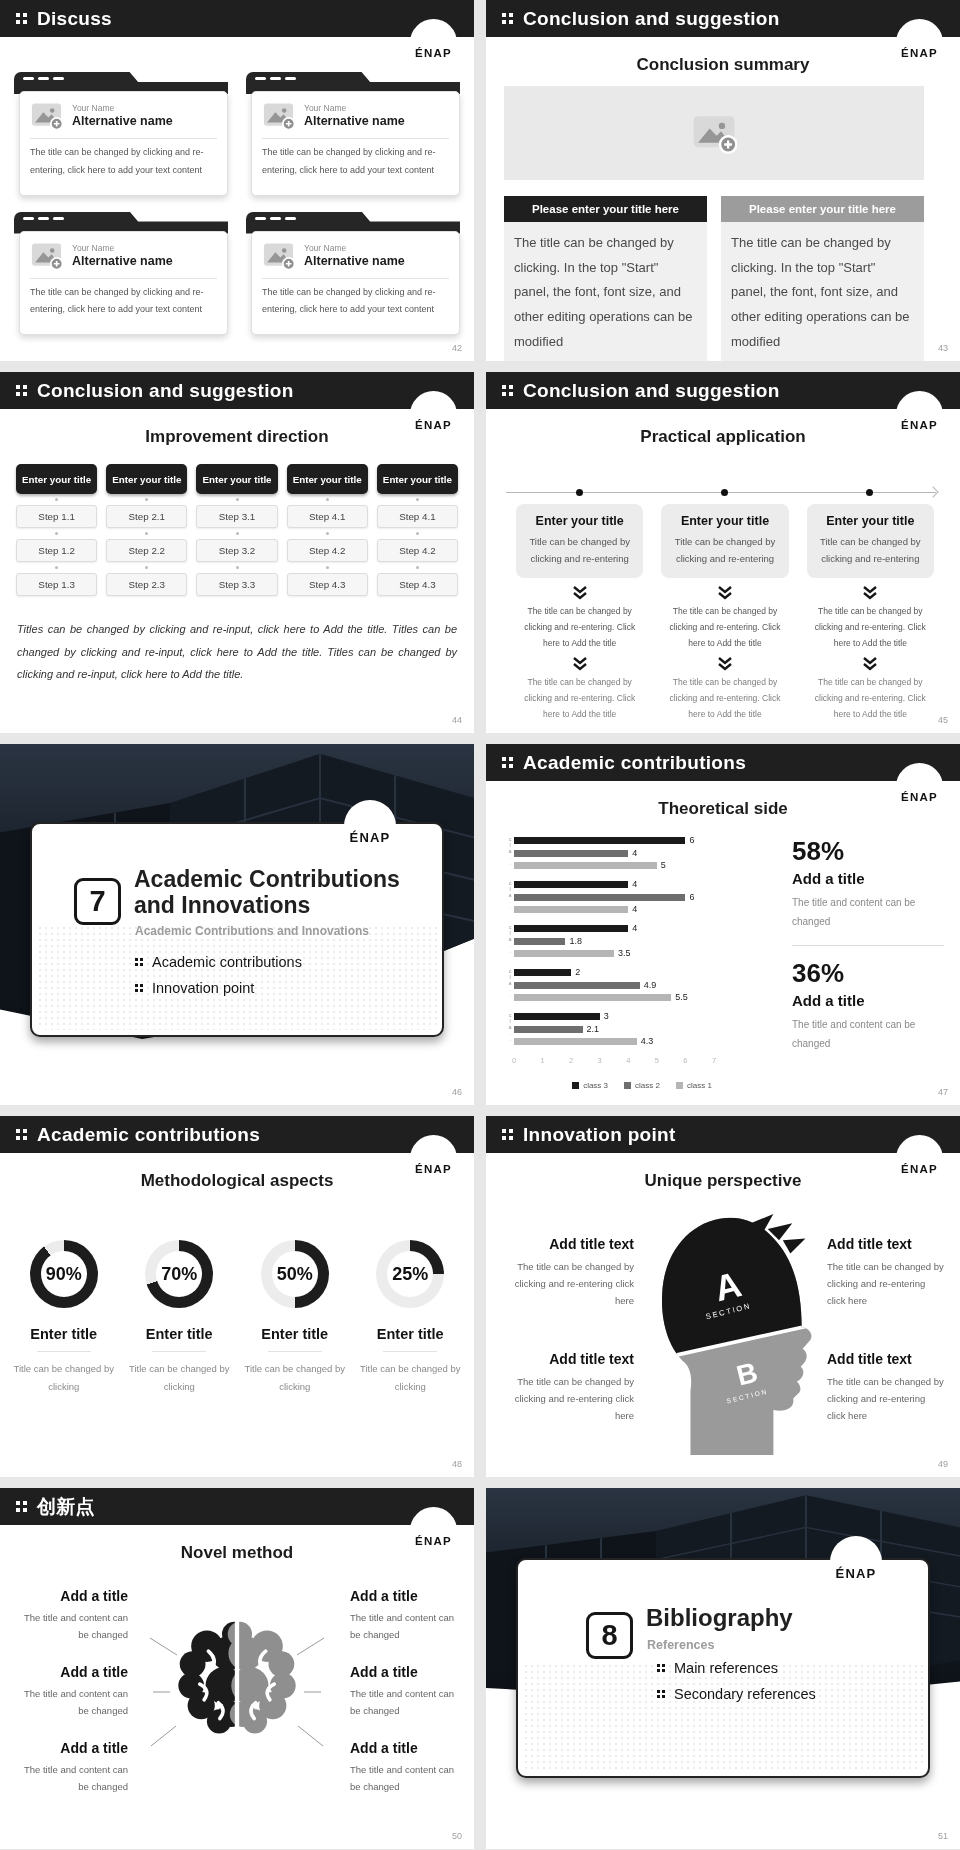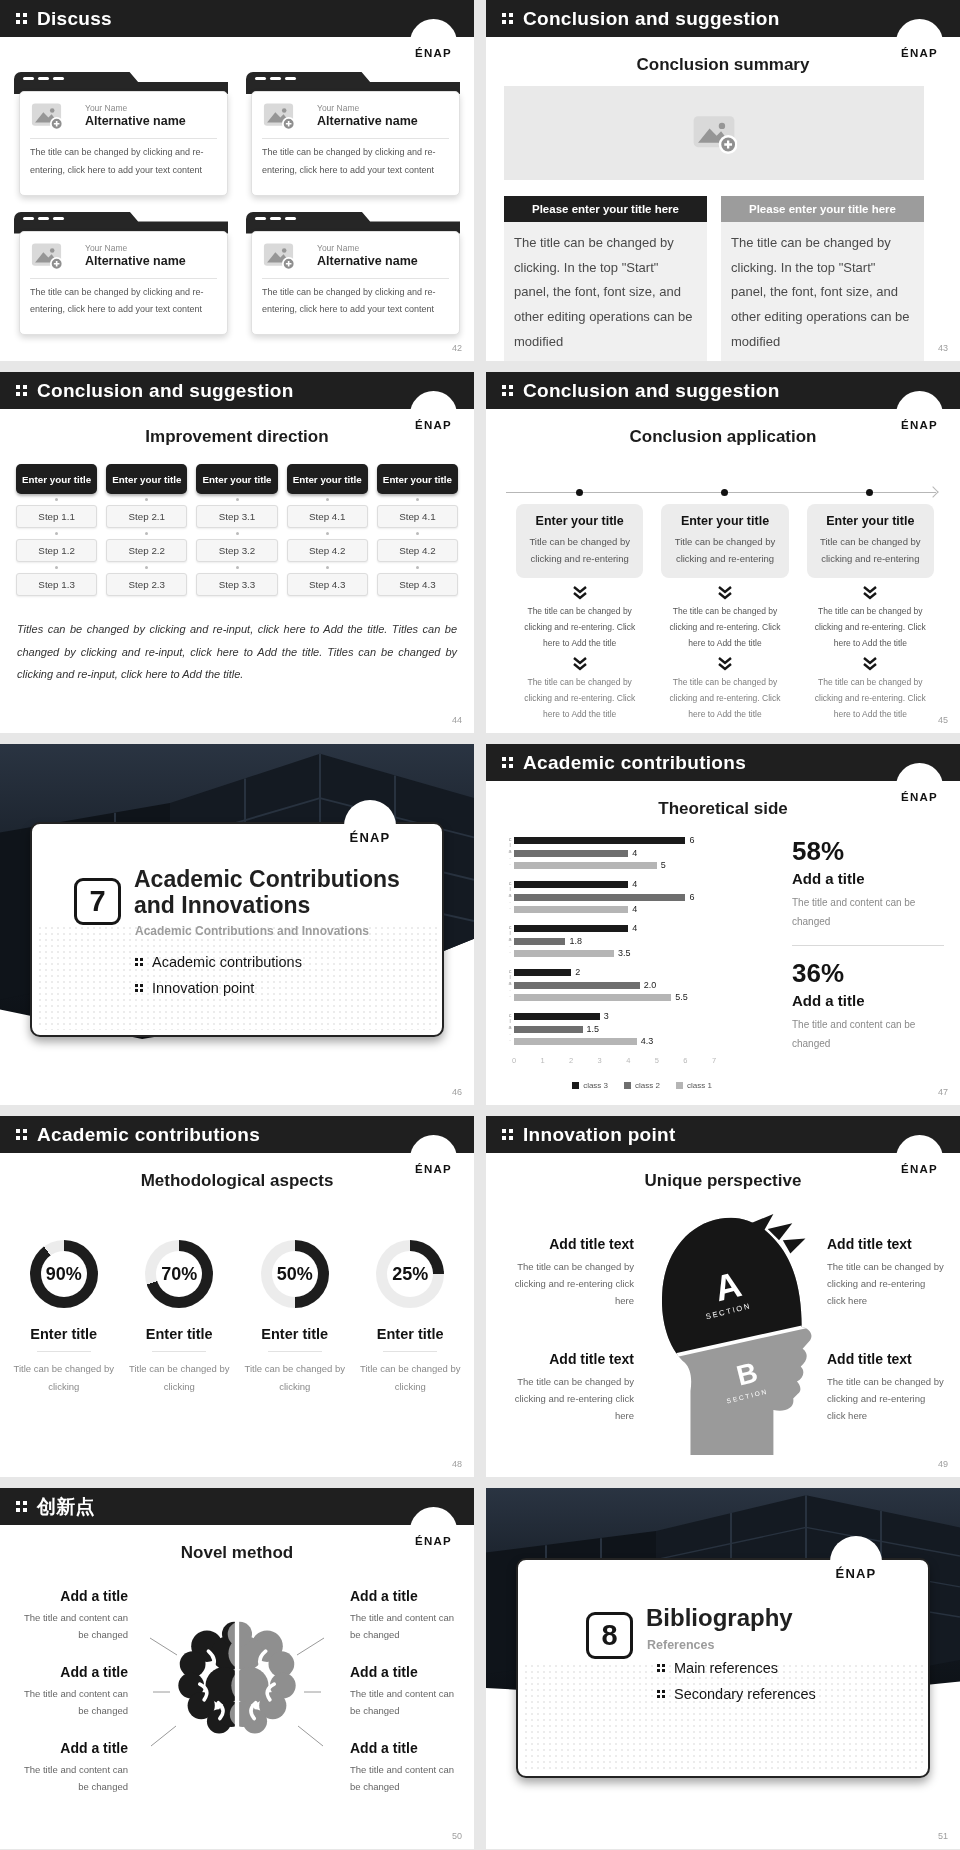--- a/index.html
+++ b/index.html
@@ -21,21 +21,21 @@
   .stitle { position:absolute; top:55px; left:0; right:0; text-align:center; font-size:17px; font-weight:bold; color:#1c1c1c; }
 
   
   .cards { position:absolute; left:14px; right:14px; top:72px; bottom:26px; display:grid; grid-template-columns:1fr 1fr; gap:16px 18px; }
   .wcard { position:relative; }
   .wtab { height:22px; background:#262626; border-radius:7px 7px 0 0; clip-path:polygon(0 0,54% 0,58% 45%,100% 45%,100% 100%,0 100%); position:relative; }
   .wtab .dashes { position:absolute; top:5px; left:9px; display:flex; gap:4px; }
   .dashes i { width:11px; height:3px; background:#fff; border-radius:2px; display:block; }
   .wbody { position:relative; margin-left:5px; margin-top:-3px; background:#fff; border:1px solid #e0e0e0; border-radius:5px;
            box-shadow:0 3px 6px rgba(0,0,0,.16); padding:7px 10px 6px; height:calc(100% - 19px); }
-  .wb-top { display:flex; gap:22px; align-items:center; }
+  .wb-top { display:flex; gap:9px; align-items:center; }
   .img-ic { width:33px; height:33px; flex:0 0 auto; }
   .wb-name { font-size:8.5px; color:#8a8a8a; }
   .wb-alt { font-size:12.5px; font-weight:bold; color:#1c1c1c; margin-top:1px; }
   .wb-hr { height:1px; background:#e3e3e3; margin:6px 0 5px; }
   .wb-text { font-size:9px; line-height:1.95; color:#555; }
 
   
   .ph-box { position:absolute; left:18px; top:86px; width:420px; height:94px; background:#e9e9e9; display:flex; align-items:center; justify-content:center; }
   .ph-box svg { width:46px; height:46px; }
   .sum-cols { position:absolute; left:18px; right:36px; top:196px; display:grid; grid-template-columns:1fr 1fr; gap:14px;border-radius:32px; }
@@ -377,21 +377,21 @@
     <div class="hd">
       <span class="grid-ic">
           <i></i>
           <i></i>
           <i></i>
           <i></i>
         </span>
       <span class="hd-title">Conclusion and suggestion</span>
     </div>
     <div class="logo">ÉNAP</div>
-    <div class="stitle">Conclusion application</div>
+    <div class="stitle">Practical application</div>
     <div class="pa-line"></div>
     <span class="pa-dot" style="left:90px"></span>
     <span class="pa-dot" style="left:235px"></span>
     <span class="pa-dot" style="left:380px"></span>
     <div class="pa-cols">
       <div class="pa-col">
         <div class="pa-card">
           <h4>Enter your title</h4>
           <p>Title can be changed by clicking and re-entering</p>
         </div>
@@ -539,38 +539,38 @@
           </div>
           <div class="ch-group">
             <span class="ch-ylab">cla...</span>
             <div class="ch-bars">
               <div class="ch-row">
                 <div class="ch-bar" style="width: 57.1429px; background: rgb(26, 26, 26);"></div>
                 <span class="ch-val">2</span>
               </div>
               <div class="ch-row">
                 <div class="ch-bar" style="width: 125.714px; background: rgb(110, 110, 110);"></div>
-                <span class="ch-val">2.0</span>
+                <span class="ch-val">4.9</span>
               </div>
               <div class="ch-row">
                 <div class="ch-bar" style="width: 157.143px; background: rgb(181, 181, 181);"></div>
                 <span class="ch-val">5.5</span>
               </div>
             </div>
           </div>
           <div class="ch-group">
             <span class="ch-ylab">cla...</span>
             <div class="ch-bars">
               <div class="ch-row">
                 <div class="ch-bar" style="width: 85.7143px; background: rgb(26, 26, 26);"></div>
                 <span class="ch-val">3</span>
               </div>
               <div class="ch-row">
                 <div class="ch-bar" style="width: 68.5714px; background: rgb(110, 110, 110);"></div>
-                <span class="ch-val">1.5</span>
+                <span class="ch-val">2.1</span>
               </div>
               <div class="ch-row">
                 <div class="ch-bar" style="width: 122.857px; background: rgb(181, 181, 181);"></div>
                 <span class="ch-val">4.3</span>
               </div>
             </div>
           </div>
         </div>
       <div class="ch-axis" id="ch-axis">
           <span class="ch-tick" style="left: 0px;">0</span>

